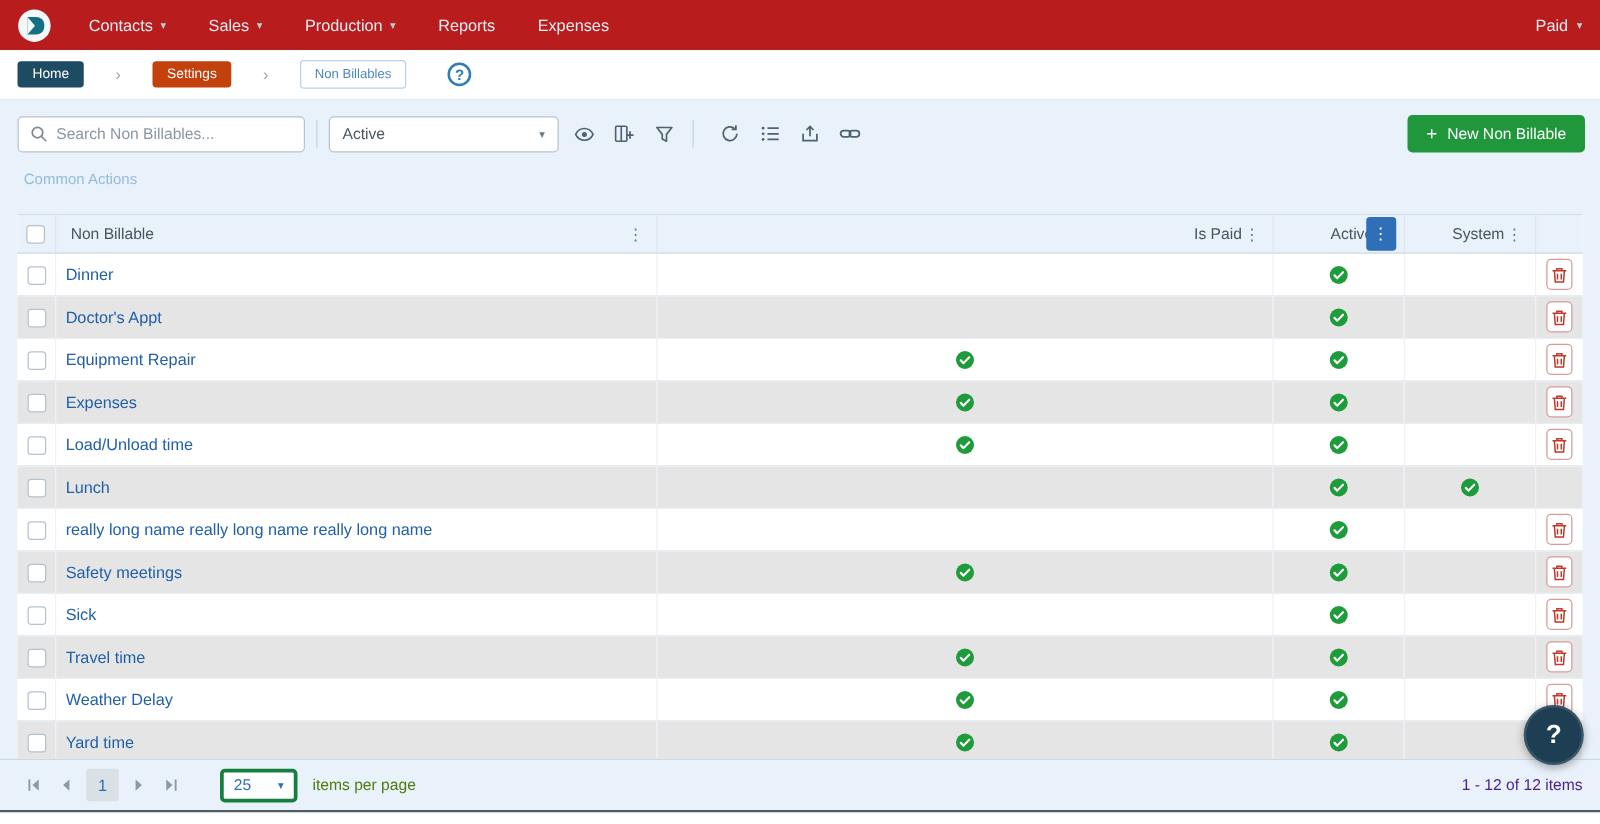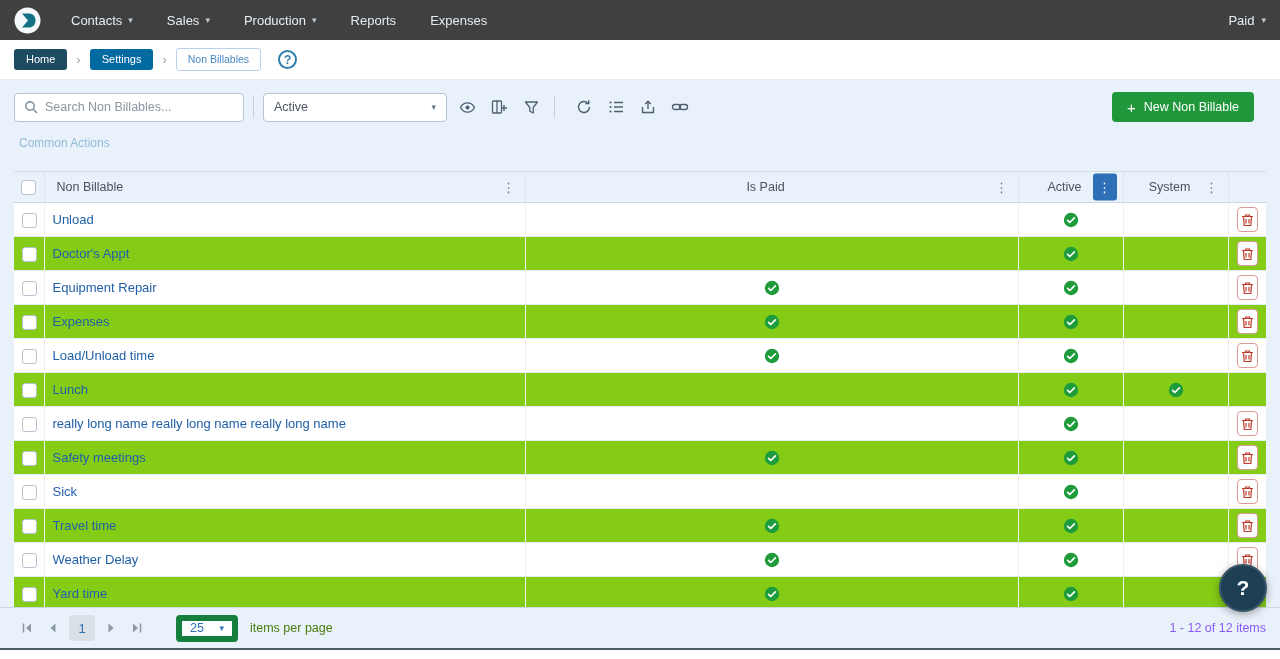--- a/index.html
+++ b/index.html
@@ -1,78 +1,78 @@
 <!DOCTYPE html>
 <html><head>
 <meta charset="utf-8">
 <style>
   * { margin:0; padding:0; box-sizing:border-box; }
   html,body { width:1280px; height:659px; font-family:"Liberation Sans",sans-serif; background:#fff; overflow:hidden; }
   .page { display:flex; flex-direction:column; height:659px; position:relative; }
 
   
-  .navbar { height:40px; background:#404040; display:flex; align-items:center; padding:0 14px; flex:0 0 auto;text-align:center; }
+  .navbar { height:40px; background:#b91c1c; display:flex; align-items:center; padding:0 14px; flex:0 0 auto;text-align:center; }
   .logo { width:27px; height:27px; margin-right:30px; cursor:pointer; display:flex; align-items:center; }
   .nav-items { display:flex; gap:34px; align-items:center; }
   .nav-item { font-size:13px; color:#e4edf3; display:flex; align-items:center; gap:6px; cursor:pointer; white-space:nowrap; }
   .caret { font-size:9px; color:#bccbd5; line-height:1; }
   .nav-user { margin-left:auto; font-size:13px; color:#e4edf3; display:flex; align-items:center; gap:7px; cursor:pointer; }
 
   
-  .breadcrumb { height:40px; background:#fff; display:flex; align-items:center; padding:0 14px; gap:9px; border-bottom:1px solid #e6ecf1; flex:0 0 auto; }
+  .breadcrumb { height:40px; background:#fff; display:flex; align-items:center; padding:0 14px; gap:25px; border-bottom:1px solid #e6ecf1; flex:0 0 auto; }
   .pill { font-size:11px; padding:4px 12px; border-radius:3px; color:#fff; cursor:pointer; line-height:1.2; }
   .pill-home { background:#1d4b61; }
-  .pill-settings { background:#0369a1; }
+  .pill-settings { background:#c2410c; }
   .chip-current { font-size:10.5px; padding:4px 11px; border-radius:3px; border:1px solid #b9d2ea; color:#4a88c4; background:#fff; cursor:pointer; line-height:1.2; }
   .bc-sep { color:#9aa7b2; font-size:13px; }
   .bc-help { width:19px; height:19px; border-radius:50%; border:2px solid #2f7fae; color:#2f7fae; display:flex; align-items:center; justify-content:center; font-size:12px; font-weight:bold; margin-left:8px; cursor:pointer; }
 
   
   .content { flex:1 1 auto; background:#e9f1fa; overflow:hidden; }
-  .toolbar { display:flex; align-items:center; padding:12px 26px 8px 14px; }
+  .toolbar { display:flex; align-items:center; padding:12px 12px 8px 14px; }
   .search-box { width:230px; height:29px; background:#fff; border:1px solid #b6c3d0; border-radius:4px; display:flex; align-items:center; padding:0 9px; gap:7px; }
   .search-box input { border:none; outline:none; flex:1; font-size:12.5px; color:#39434d; background:transparent; font-family:"Liberation Sans",sans-serif; }
   .search-box input::placeholder { color:#8a97a3; }
   .tb-divider { width:1px; height:22px; background:#c6d2dd; margin:0 9px; }
   .select-box { width:184px; height:29px; background:#fff; border:1px solid #b6c3d0; border-radius:4px; display:flex; align-items:center; justify-content:space-between; padding:0 10px; font-size:12.5px; color:#4a5661; cursor:pointer; }
   .icon-btn { width:28px; height:28px; display:flex; align-items:center; justify-content:center; cursor:pointer; border-radius:4px; }
   .icon-row { display:flex; align-items:center; gap:4px; margin-left:6px; }
   .new-btn { margin-left:auto; background:#21973c; color:#fff; font-size:12.5px; height:30px; padding:0 15px; border:none; border-radius:4px; display:flex; align-items:center; gap:8px; cursor:pointer; font-family:"Liberation Sans",sans-serif; }
   .new-btn .plus { font-size:15px; line-height:1; }
   .common-actions { color:#93bcd8; font-size:12px; padding:6px 14px 10px 19px; cursor:pointer; width:fit-content; }
 
   
   .grid-wrap { margin:11px 14px; }
   table { width:1252px; border-collapse:collapse; table-layout:fixed; background:#fff; }
   col.c-check { width:30px; } col.c-name { width:481px; } col.c-ispaid { width:493px; }
   col.c-active { width:105px; } col.c-system { width:105px; } col.c-actions { width:38px; }
   thead th { background:#e9f1fa; height:31px; font-weight:400; font-size:12.5px; color:#49545e; border-top:1px solid #d3dde7; border-bottom:1px solid #cfdae4; border-right:1px solid #dde6ef; padding:0 4px; }
   thead th:last-child { border-right:none; }
   .th-inner { position:relative; display:flex; align-items:center; height:100%; padding:0 20px 0 8px; }
-  .th-inner.center { justify-content:center; }
+  .th-inner.center { justify-content:flex-end; }
   .th-label { cursor:pointer; white-space:nowrap; }
   .col-menu { position:absolute; right:2px; top:50%; transform:translateY(-50%); width:20px; height:24px; display:flex; align-items:center; justify-content:center; color:#6b7886; font-size:13px; cursor:pointer; border-radius:3px; }
   .col-menu.active-menu { background:#2e6fb8; color:#fff; width:24px; height:27px; }
   tbody td { height:34px; border-bottom:1px solid #e7edf4; border-right:1px solid #edf2f7; font-size:13px; padding:0 8px; background:#fff; }
   tbody td:last-child { border-right:none; }
-  tbody tr.alt td { background:#84cc16; }
+  tbody tr.alt td { background:#e5e5e5; }
   td.center, th.center { text-align:center; }
   .cell-center { display:flex; align-items:center; justify-content:center; height:100%; }
   .checkbox { display:inline-block; width:15px; height:15px; border:1px solid #b7c2cc; border-radius:3px; background:#fff; cursor:pointer; vertical-align:middle; }
   .row-link { color:#2160a8; text-decoration:none; cursor:pointer; white-space:nowrap; overflow:hidden; text-overflow:ellipsis; display:block; }
   .delete-btn { width:27px; height:25px; border:1px solid #d99a9a; border-radius:4px; background:#fff; display:flex; align-items:center; justify-content:center; cursor:pointer; padding:0; }
   .check-slot { display:inline-flex; align-items:center; justify-content:center; }
 
   
   .footer { height:41px; border-top:1px solid #ccd8e2; background:#e9f1fa; display:flex; align-items:center; padding:0 14px; flex:0 0 auto; }
   .pager-btn { width:26px; height:26px; background:transparent; border:none; display:flex; align-items:center; justify-content:center; cursor:pointer; }
   .page-num { width:26px; height:26px; background:#d9e0e6; border-radius:3px; color:#2e6fb8; font-size:13px; display:flex; align-items:center; justify-content:center; margin:0 3px; cursor:pointer; }
-  .size-select { width:62px; height:27px; background:#fff; border:6px solid #15803d; border-radius:4px; color:#2e6fb8; font-size:12.5px; display:flex; align-items:center; justify-content:space-between; padding:0 8px; margin-left:26px; cursor:pointer; }
+  .size-select { width:62px; height:27px; background:#fff; border:3px solid #15803d; border-radius:4px; color:#2e6fb8; font-size:12.5px; display:flex; align-items:center; justify-content:space-between; padding:0 8px; margin-left:26px; cursor:pointer; }
   .per-page { color:#4d7c0f; font-size:12.5px; margin-left:12px; }
-  .range-label { margin-left:auto; color:#8b5cf6; font-size:12.5px; }
+  .range-label { margin-left:auto; color:#4c1d95; font-size:12.5px; }
   .bottom-edge { height:2px; background:#505c64; flex:0 0 auto; }
   .bottom-fill { height:9px; background:#fff; flex:0 0 auto; }
 
   
   .help-fab { position:absolute; right:13px; bottom:47px; width:48px; height:48px; border-radius:50%; background:#1d3e53; color:#fff; font-size:21px; font-weight:bold; display:flex; align-items:center; justify-content:center; box-shadow:0 2px 8px rgba(0,0,0,.35), inset 0 0 0 2px rgba(255,255,255,.12); cursor:pointer; z-index:5; }
 </style>
 </head>
 <body>
 
 <div class="page">
@@ -229,21 +229,21 @@
                 <span class="col-menu">⋮</span>
               </div>
             </th>
             <th></th>
           </tr>
         </thead>
         <tbody>
   <tr>
     <td class="center"><span class="checkbox"></span></td>
     <td>
-                <a class="row-link">Unload</a>
+                <a class="row-link">Dinner</a>
               </td>
     <td>
                 <div class="cell-center">
                   <span class="check-slot"></span>
                 </div>
               </td>
     <td>
                 <div class="cell-center">
                   <span class="check-slot">
                     <svg width="16" height="16" viewBox="0 0 16 16">

